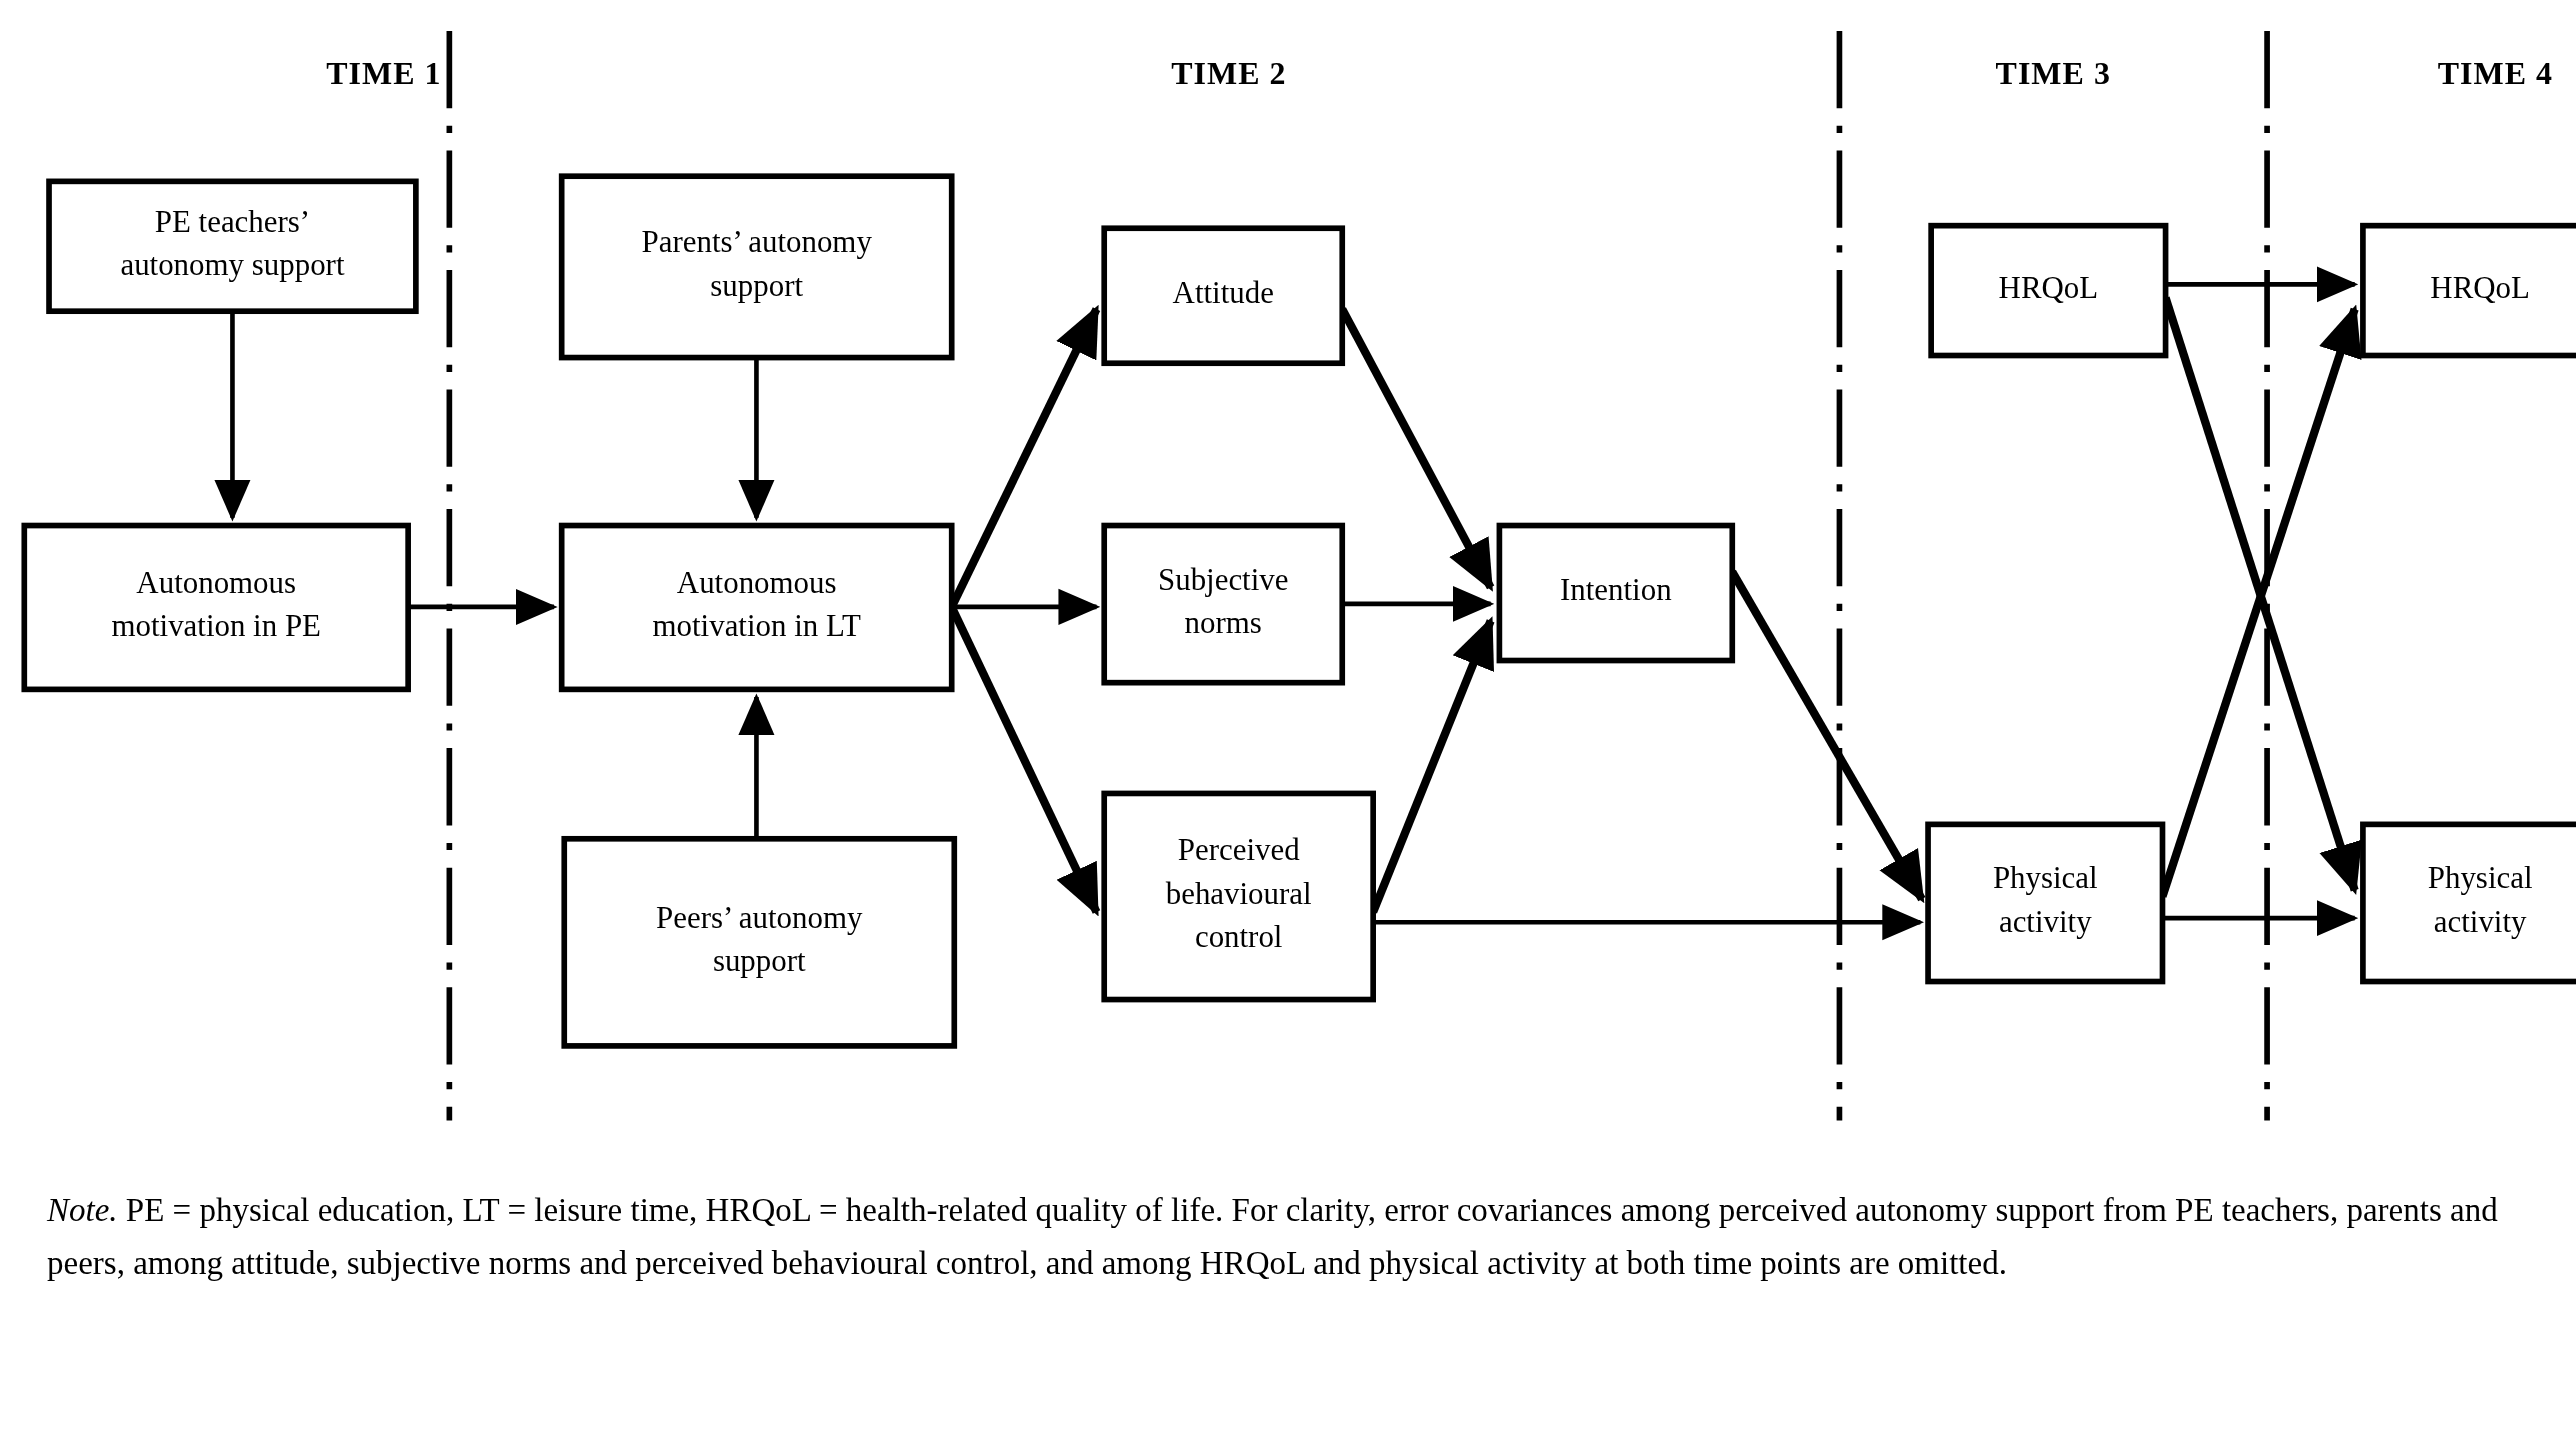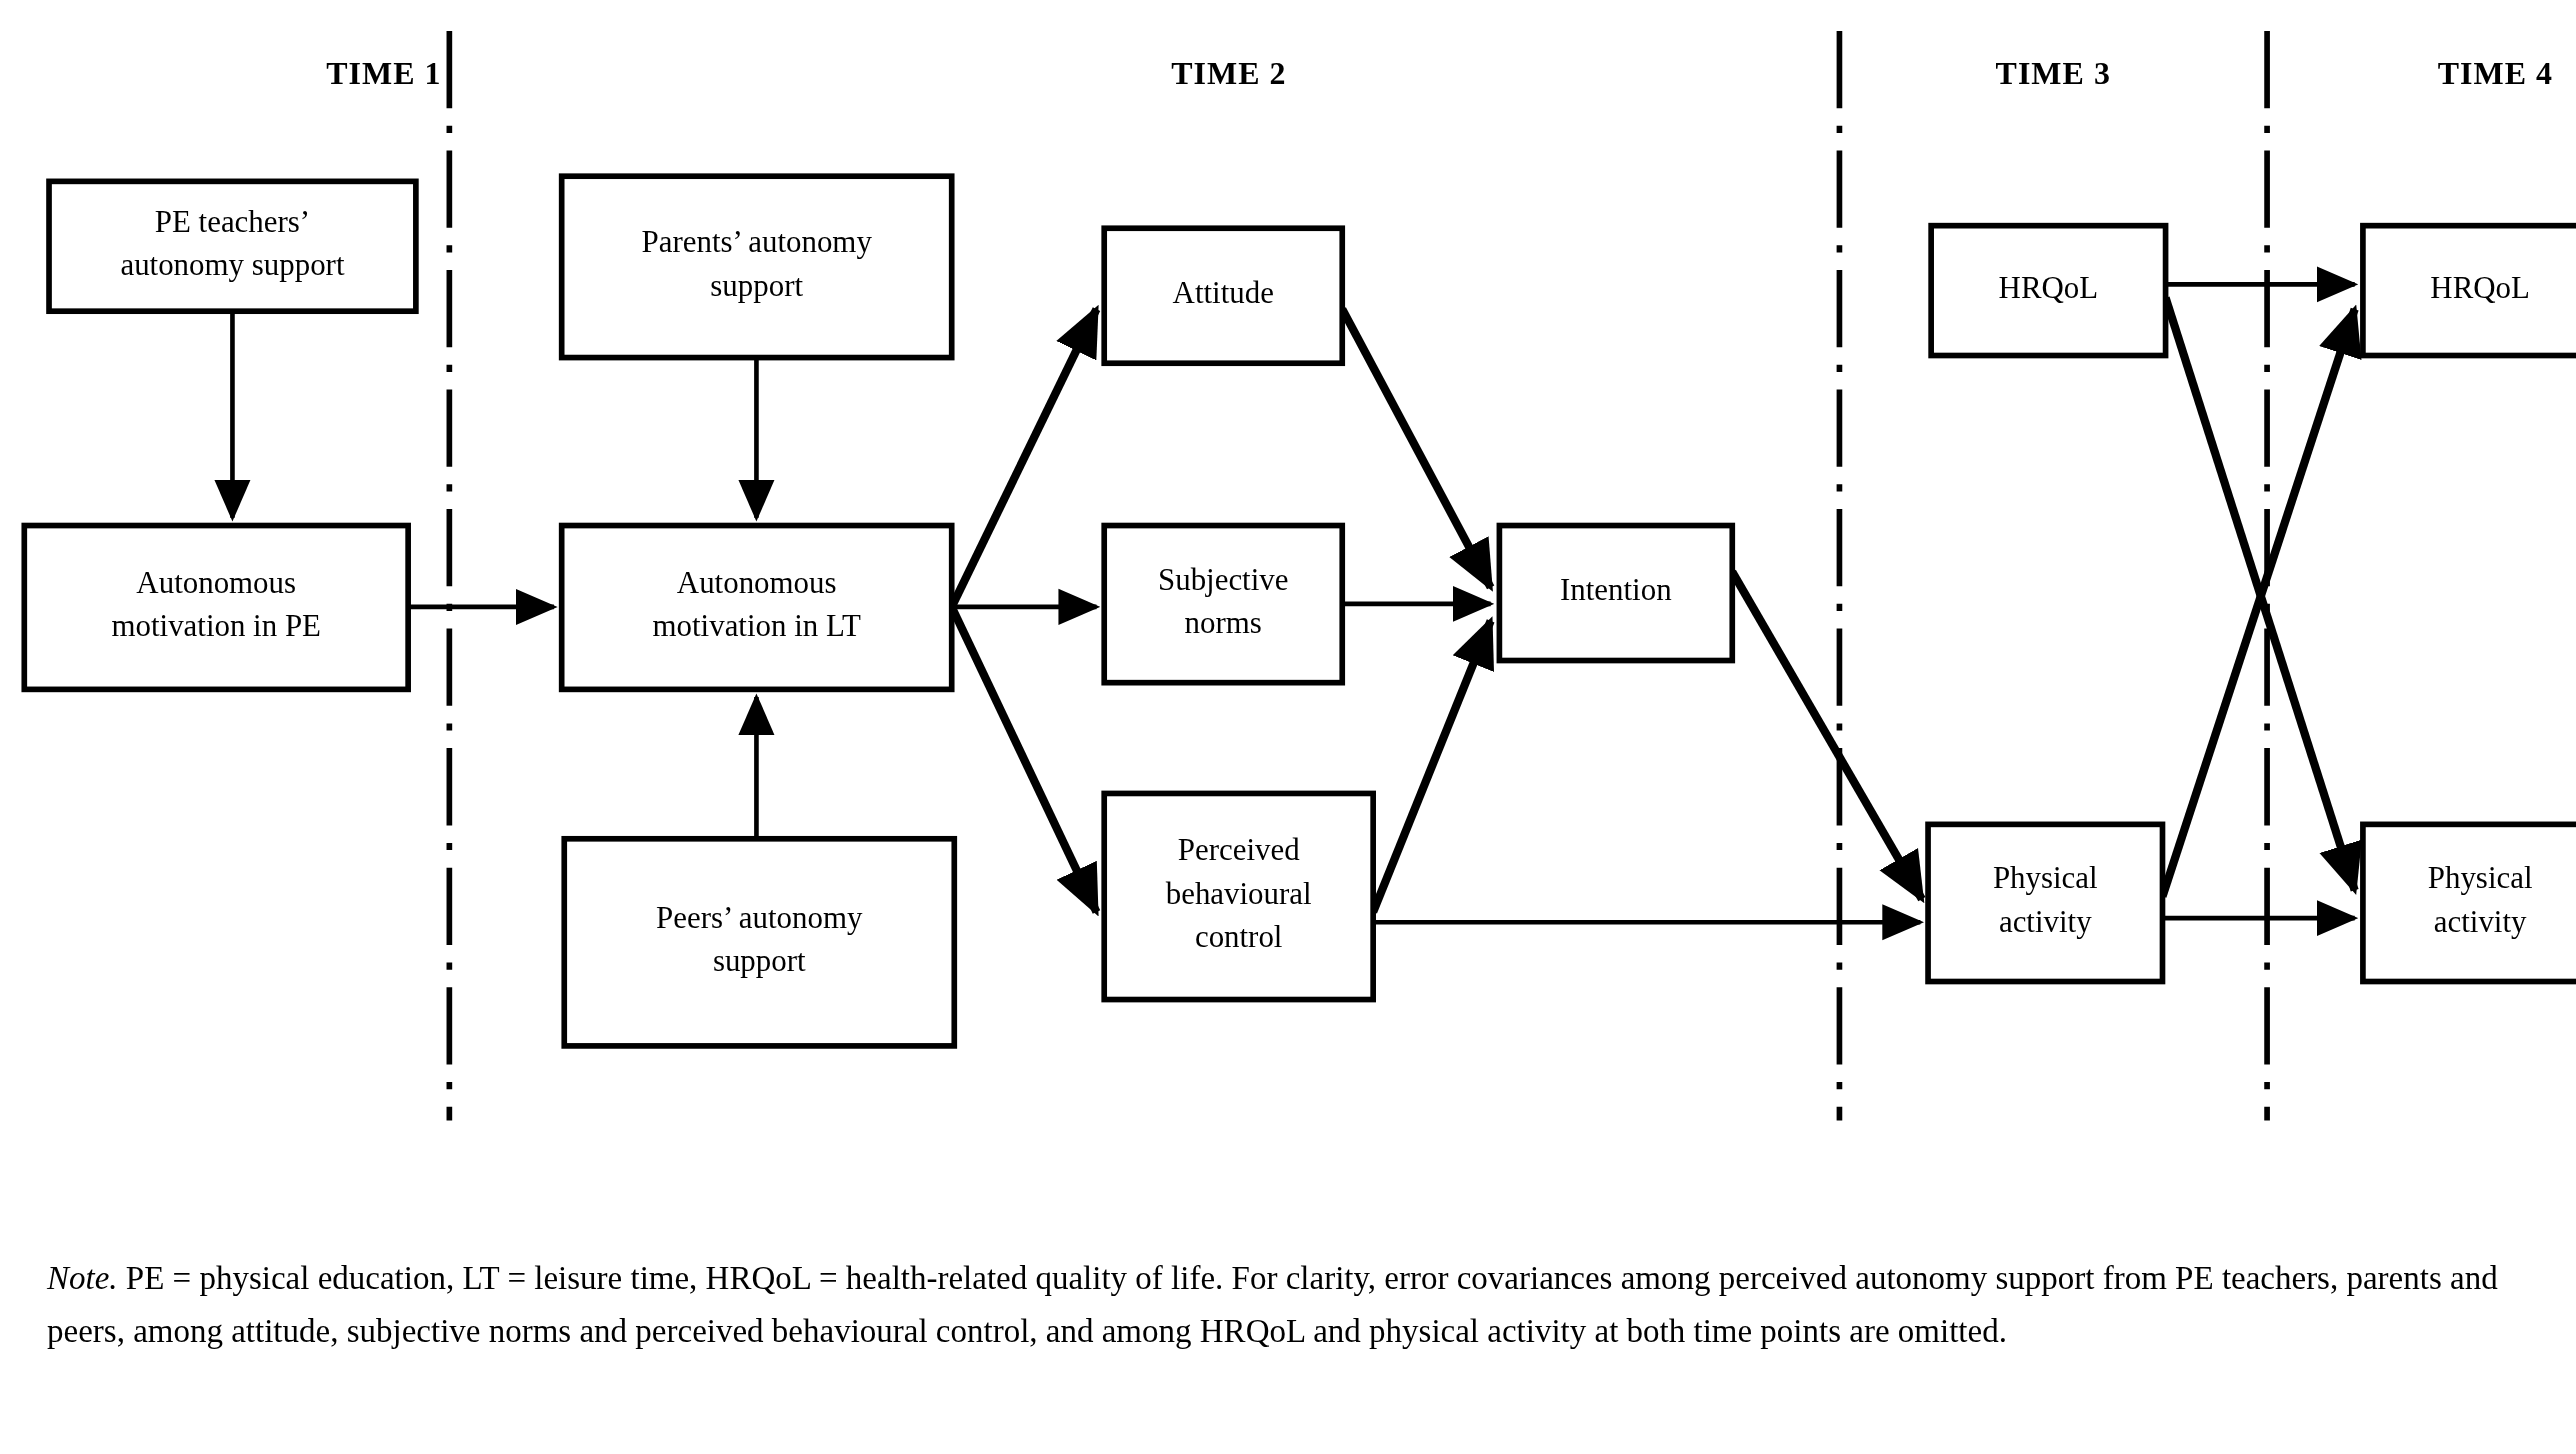--- a/index.html
+++ b/index.html
@@ -14,21 +14,21 @@
   svg#canvas{position:absolute;left:0;top:0;width:2634px;height:1455px;display:block;}
   .node-rect{fill:#ffffff;stroke:#000000;stroke-width:11;}
   .node-label{font-family:"Liberation Serif","DejaVu Serif",serif;font-size:60px;fill:#000000;text-anchor:middle;dominant-baseline:middle;}
   .time-header{font-family:"Liberation Serif","DejaVu Serif",serif;font-size:62px;font-weight:bold;fill:#000000;text-anchor:middle;dominant-baseline:middle;letter-spacing:2px;}
   .divider{stroke:#000000;stroke-width:11;fill:none;stroke-dasharray:150 34 14 34;}
   .edge{stroke:#000000;fill:none;}
   .edge-thin{stroke-width:9;}
   .edge-thick{stroke-width:16;}
   .note{
     position:absolute;
-    left:47px;top:1252px;width:2514px;
+    left:47px;top:1184px;width:2514px;
     font-family:"Liberation Serif","DejaVu Serif",serif;
     font-size:33px;
     line-height:1.62;
     color:#000000;
     text-align:left;
   }
   .note i{font-style:italic;}
 </style>
 </head>
 <body>

